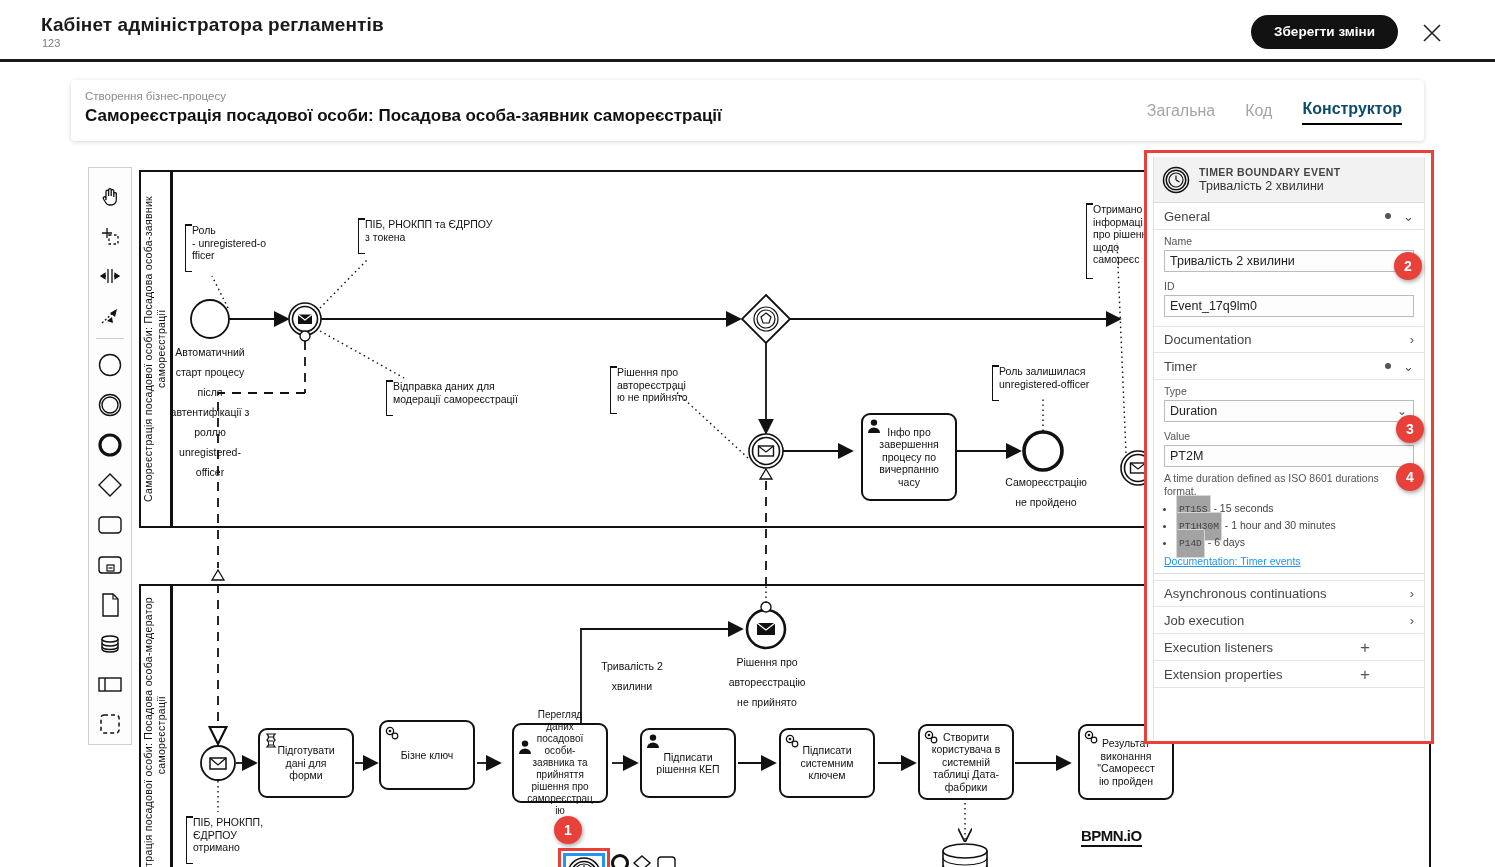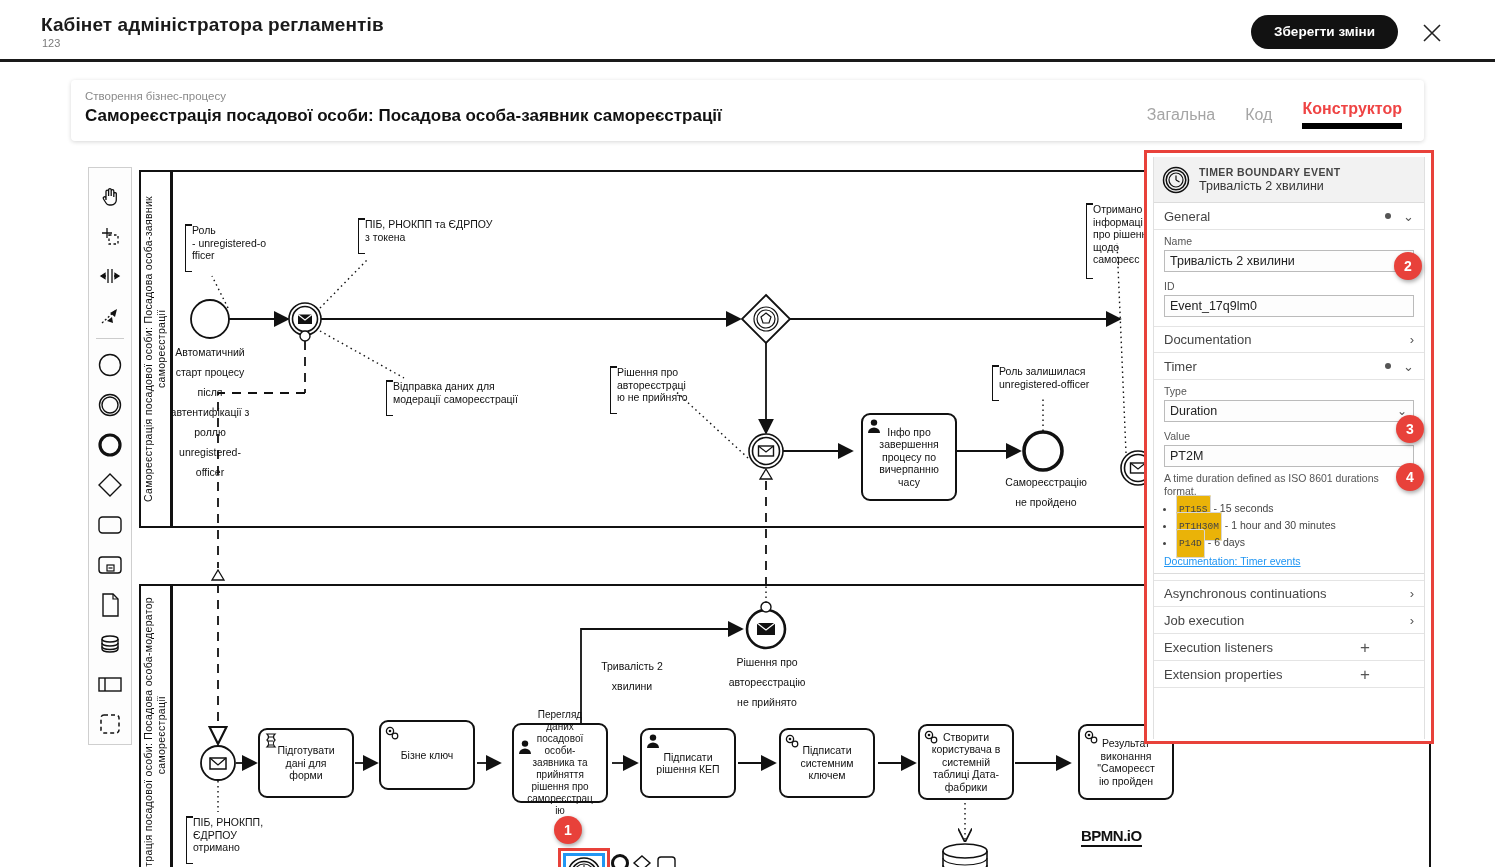--- a/index.html
+++ b/index.html
@@ -49,21 +49,21 @@
     font-size: 11.5px; color: #8a8a8a;
   }
   .page-title {
     position: absolute; left: 14px; top: 26px;
     font-size: 17px; font-weight: bold; color: #111;
   }
   .tabs { position: absolute; right: 22px; top: 20px; display: flex; gap: 30px; align-items: flex-end; }
   .tab {
     font-size: 16px; color: #a5a5a5; cursor: pointer; padding-bottom: 5px;
   }
-  .tab.active { color: #ef4444; font-weight: bold; border-bottom: 6px solid #000000; }
+  .tab.active { color: #0c4a6e; font-weight: bold; border-bottom: 2px solid #000000; }
 
   
   .canvas {
     position: absolute; left: 0; top: 148px; width: 1495px; height: 719px;
     background: #fff; overflow: hidden;
   }
   
   .palette {
     position: absolute; left: 88px; top: 167px; width: 44px; height: 578px;
     background: #fdfdfd; border: 1px solid #cfcfcf;
@@ -155,21 +155,21 @@
     font-size: 12.5px; color: #222; padding: 0 5px;
     font-family: "Liberation Sans", sans-serif;
   }
   .fld select { -webkit-appearance:none; appearance:none; background-image:none; }
   .selwrap { position: relative; }
   .selwrap .caret { position:absolute; right:7px; top:4px; color:#555; font-size:12px; pointer-events:none; }
   .helptext { padding: 2px 10px 0; font-size: 10.5px; color:#555; line-height: 13px; }
   .helplist { margin: 3px 0 0 22px; font-size: 10.5px; color:#444; line-height: 15px; }
   .helplist li { margin-bottom: 1px; }
   code.tok {
-    background:#eab308; border:1px solid #d6d6d6; border-radius:2px;
+    background:#a3a3a3; border:1px solid #d6d6d6; border-radius:2px;
     padding: 8px 2px; font-family: "Liberation Mono", monospace; font-size: 9.5px;
   }
   .doclink { display:block; padding: 3px 10px 6px; font-size: 10.5px;
     color:#2196f3; text-decoration: underline; cursor:pointer; }
   .sep-line { height:1px; background:#dcdcdc; }
   .plus { font-size: 17px; color:#555; line-height:1; }
 
   .bpmn-logo {
     position:absolute; left:1081px; top:827px; font-size:15px; font-weight:bold;
     letter-spacing:-.5px; color:#111; border-bottom:2.5px solid #111; padding-bottom:1px;

